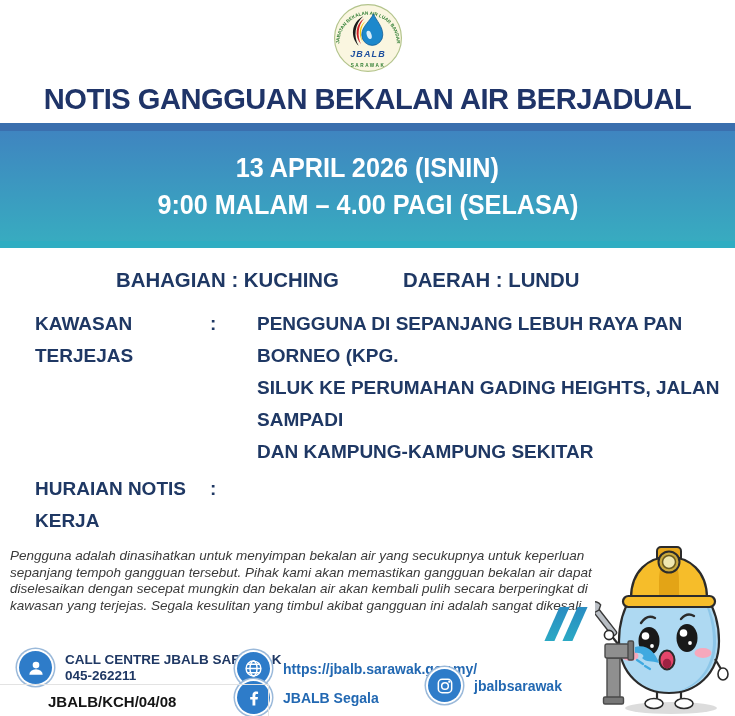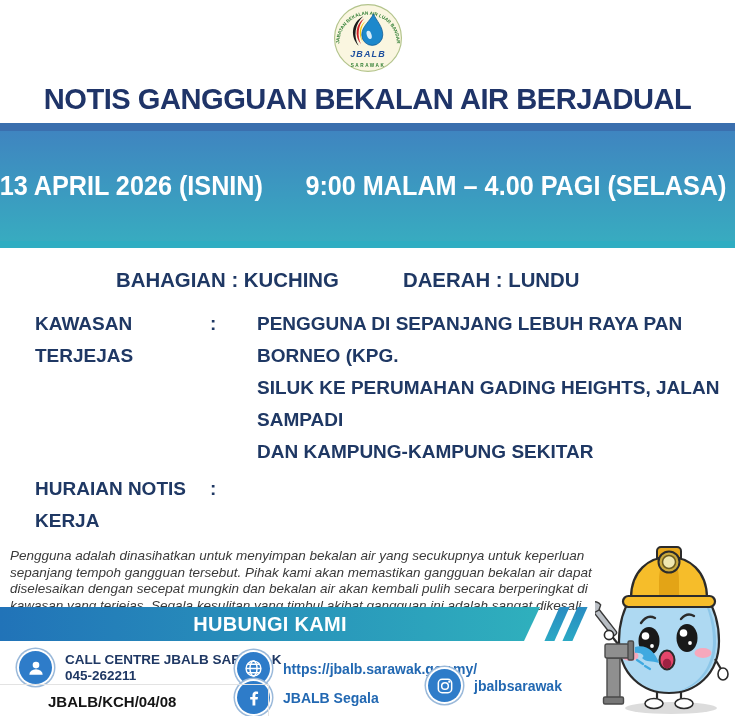--- a/index.html
+++ b/index.html
@@ -11,21 +11,21 @@
 
   
   .main-title{margin-top:9px;text-align:center;font-size:30px;font-weight:bold;
               color:var(--title-navy);letter-spacing:-0.5px;transform:scaleX(0.97);}
 
   
   .date-banner{margin-top:7px;height:110px;
                border-top:8px solid var(--banner-top);
                border-bottom:7px solid var(--banner-bottom);
                background:linear-gradient(180deg,var(--banner-grad-start),var(--banner-grad-end));
-               display:flex;align-items:center;justify-content:center;gap:5px;}
+               display:flex;flex-direction:column;align-items:center;justify-content:center;gap:5px;}
   .date-line{color:#ffffff;font-weight:bold;font-size:28px;transform:scaleX(0.9);white-space:nowrap;}
 
   
   .region-row{margin:20px 0 0 116px;display:flex;gap:66px;
               color:var(--body-navy);font-weight:bold;font-size:21px;transform-origin:left;transform:scaleX(0.97);}
 
   
   .notice{margin-top:16px;color:var(--body-navy);font-weight:bold;font-size:19px;}
   .notice-row{display:flex;line-height:32px;}
   .notice-row + .notice-row{margin-top:5px;}
@@ -115,23 +115,20 @@
       <div class="notice-label">HURAIAN NOTIS KERJA</div>
       <div class="notice-colon">:</div>
     </div>
   </div>
 
   <div class="disclaimer">Pengguna adalah dinasihatkan untuk menyimpan bekalan air yang secukupnya untuk keperluan
 sepanjang tempoh gangguan tersebut. Pihak kami akan memastikan gangguan bekalan air dapat
 diselesaikan dengan secepat mungkin dan bekalan air akan kembali pulih secara berperingkat di
 kawasan yang terjejas. Segala kesulitan yang timbul akibat gangguan ini adalah sangat dikesali.</div>
 
-  <div class="hubungi-banner">
-    <div class="hubungi-title">HUBUNGI KAMI</div>
-  </div>
   <div class="slash slash-1"></div>
   <div class="slash slash-2"></div>
 
   <div class="contact-item cc-item">
     <div class="contact-icon">
       <svg viewBox="0 0 24 24" width="20" height="20">
         <circle cx="12" cy="8.5" r="4" fill="#fff"></circle>
         <path d="M4,20 a8,6.5 0 0 1 16,0 Z" fill="#fff"></path>
       </svg>
     </div>

